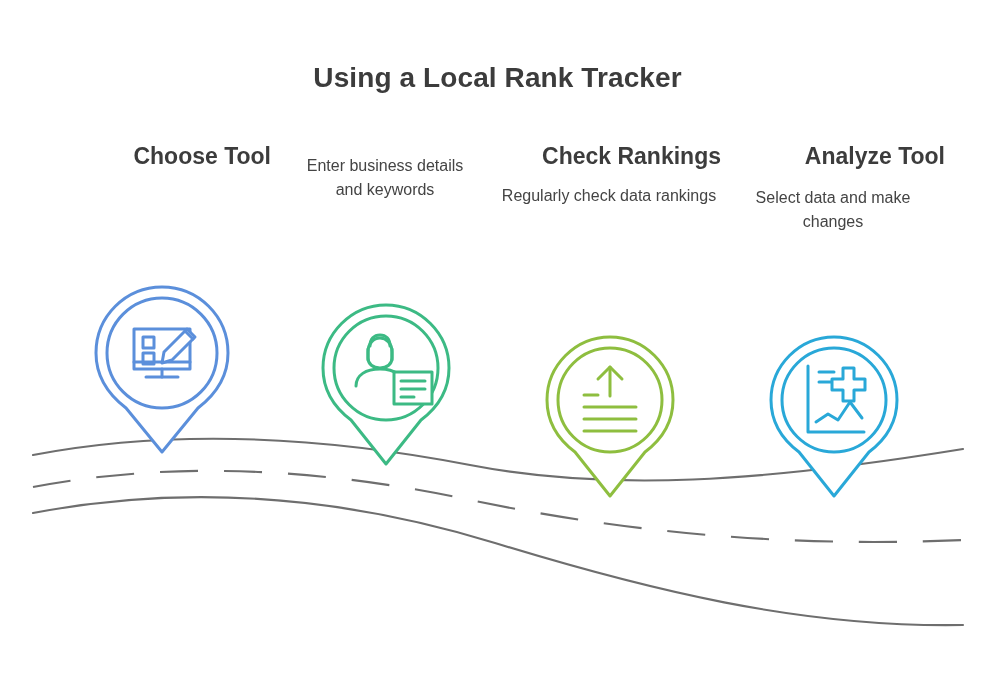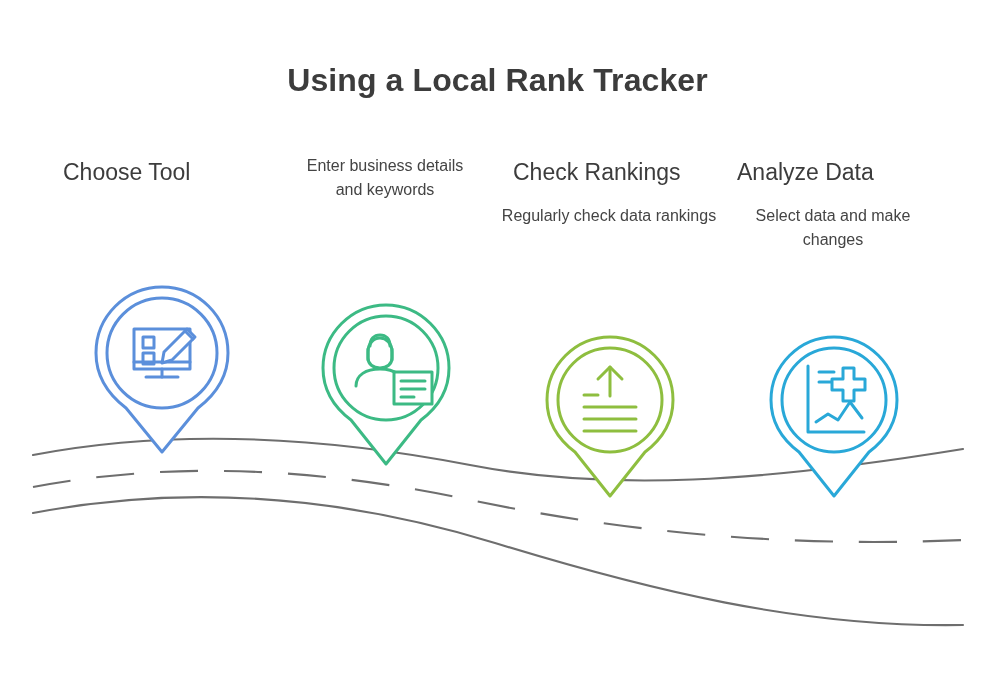--- a/index.html
+++ b/index.html
@@ -26,39 +26,39 @@
     width: 995px;
     height: 691px;
     z-index: 1;
   }
   #title {
     position: absolute;
     left: 0;
     top: 62px;
     width: 995px;
     text-align: center;
-    font-size: 32px;
+    font-size: 28px;
     font-weight: bold;
     color: #3c3c3c;
     letter-spacing: 0.1px;
     z-index: 3;
   }
   .step {
     position: absolute;
     top: 140px;
     width: 224px;
     z-index: 3;
   }
   .step-heading {
-    text-align: left;
+    text-align: right;
     font-size: 23px;
-    font-weight: normal;
+    font-weight: bold;
     color: #3c3c3c;
     line-height: 32px;
-    margin: 16px;
+    margin: 0;
   }
   .step-desc {
     text-align: center;
     font-size: 16px;
     color: #444444;
     line-height: 24px;
     margin: 14px 0 0 0;
   }
   .step-1 { left: 47px; }
   .step-2 { left: 273px; }
@@ -142,21 +142,21 @@
         <path d="M 56,45 L 68,33 L 80,45"></path>
         <path d="M 42,61 L 56,61"></path>
         <path d="M 42,73 L 94,73"></path>
         <path d="M 42,85 L 94,85"></path>
         <path d="M 42,97 L 94,97"></path>
       </g>
     </svg>
   </div>
 
   <div class="step step-4">
-    <div class="step-heading">Analyze Data</div>
+    <div class="step-heading">Analyze Tool</div>
     <div class="step-desc">Select data and make changes</div>
   </div>
 
   <div class="pin" style="left:766px; top:334px;">
     <svg width="136" height="166" viewBox="0 0 136 166" fill="none">
       <path d="M 68,3 C 33.5,3 5,31.5 5,66 C 5,89 17,106 33,118 L 68,162 L 103,118 C 119,106 131,89 131,66 C 131,31.5 102.5,3 68,3 Z" stroke="#29a8d8" stroke-width="3" fill="#ffffff" stroke-linejoin="round"></path>
       <circle cx="68" cy="66" r="52" stroke="#29a8d8" stroke-width="3" fill="none"></circle>
       <g stroke="#29a8d8" stroke-width="3" fill="none" stroke-linejoin="round" stroke-linecap="round">
         <path d="M 42,32 L 42,98 L 98,98"></path>
         <path d="M 53,38 L 68,38 M 53,48 L 68,48"></path>

